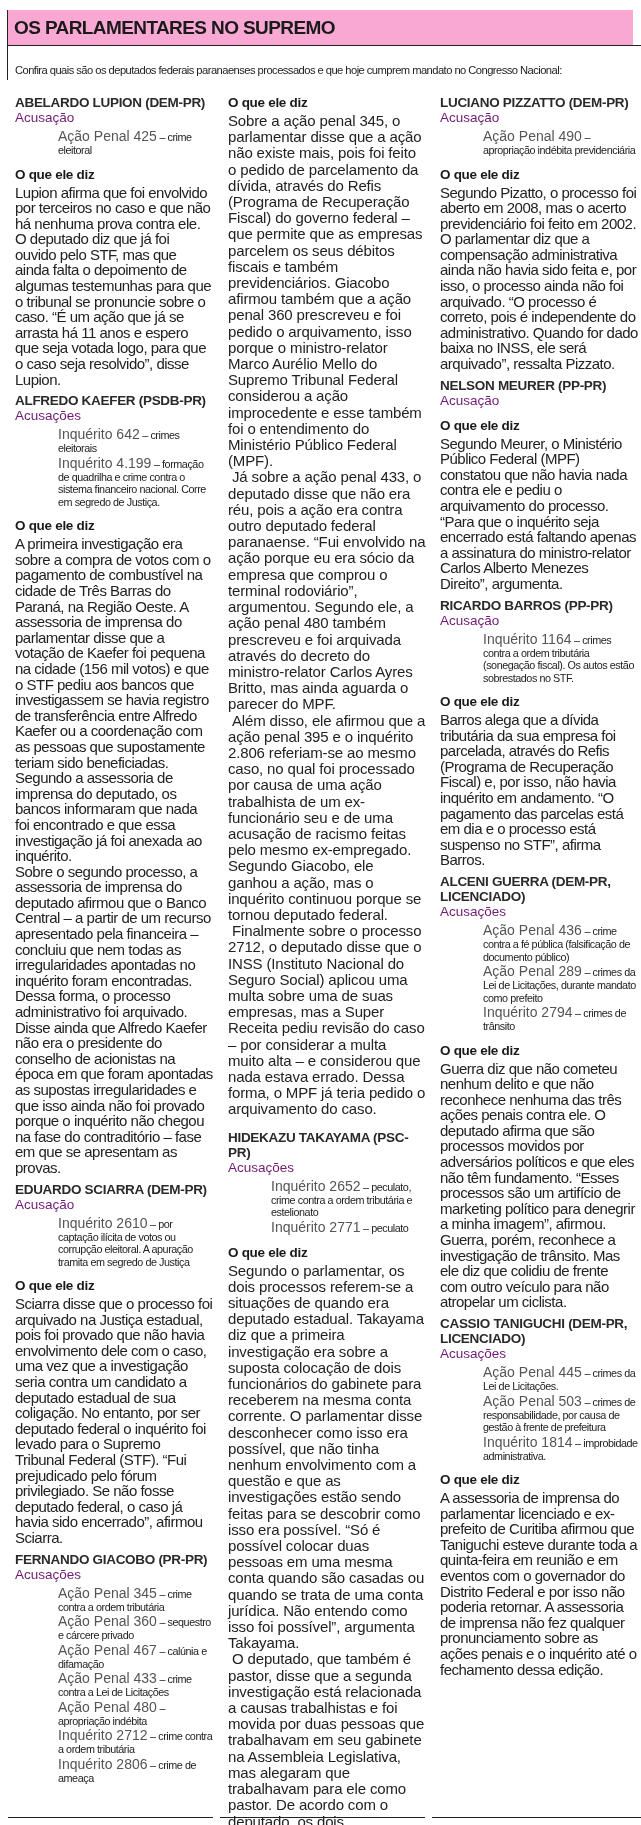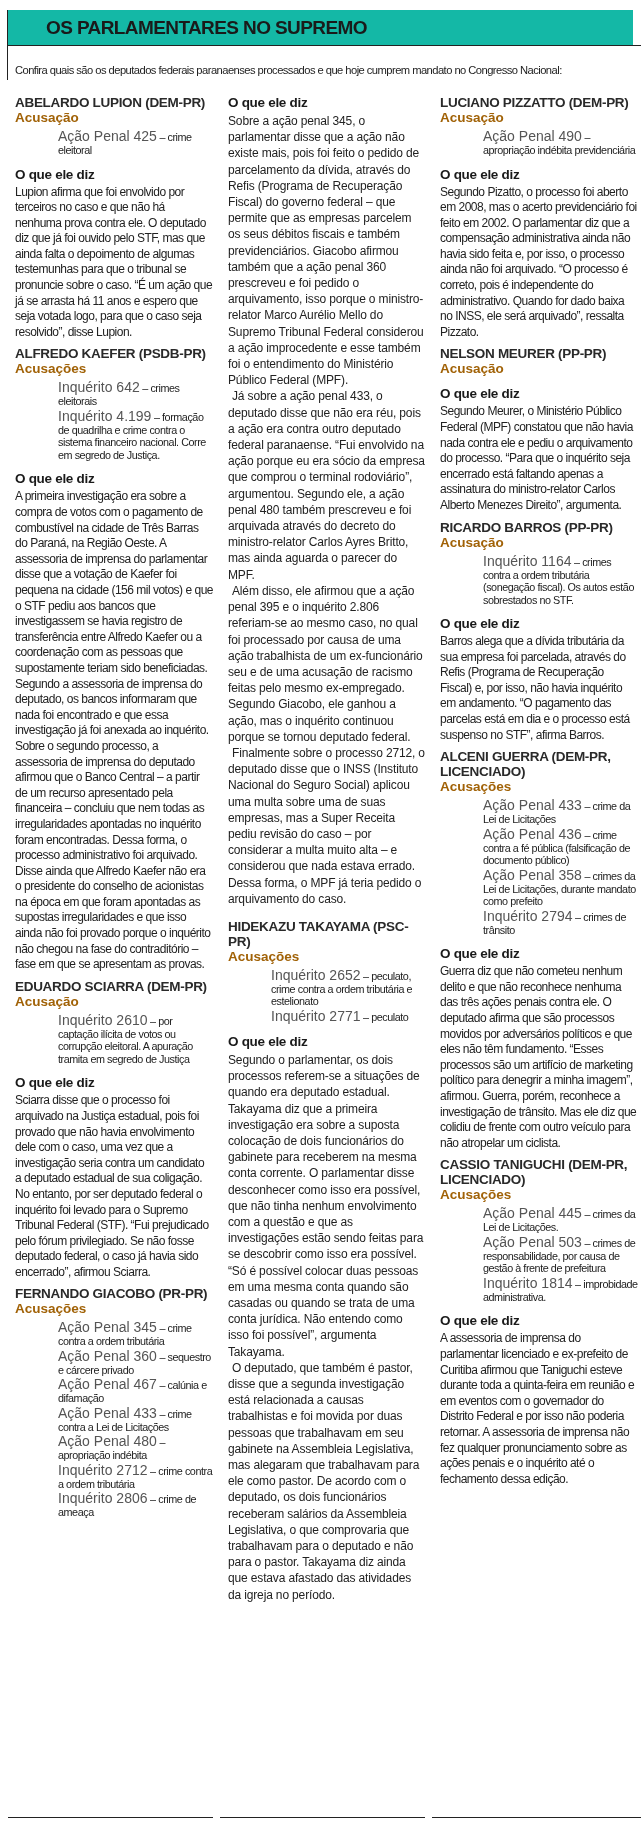--- a/index.html
+++ b/index.html
@@ -1,36 +1,36 @@
 <!DOCTYPE html>
 <html><head>
 <meta charset="utf-8">
 <style>
   html, body { margin: 0; padding: 0; background: #ffffff; }
   body { width: 641px; height: 1825px; position: relative; overflow: hidden;
          font-family: "Liberation Sans", sans-serif; color: #1a1a1a; }
   .left-rule { position: absolute; left: 7px; top: 10px; width: 1px; height: 70px; background: #222; }
-  .title-band { position: absolute; left: 8px; top: 10px; width: 625px; height: 36px; background: #14b8a6;
-                border-bottom: 1px solid #222; box-sizing: border-box; padding-left: 32px; }
+  .title-band { position: absolute; left: 8px; top: 10px; width: 625px; height: 36px; background: #f9a8d4;
+                border-bottom: 1px solid #222; box-sizing: border-box; }
   .title-band h1 { margin: 0; padding: 7px 0 0 6px; font-size: 19px; font-weight: bold; letter-spacing: -0.6px;
                    color: #1a1a1a; font-family: "Liberation Sans", sans-serif; }
   .title-ext { position: absolute; left: 470px; top: 45px; width: 171px; height: 1px; background: #222; }
   .intro { position: absolute; left: 15px; top: 64px; width: 625px; font-size: 11.2px; letter-spacing: -0.55px;
            color: #222; white-space: nowrap; }
   .col { position: absolute; top: 95px; width: 198px; }
   .col1 { left: 15px; }
   .col2 { left: 228px; }
   .col3 { left: 440px; }
   .entry { margin-bottom: 6px; }
   .name { font-size: 13.5px; font-weight: bold; color: #2a2a2a; line-height: 15px; letter-spacing: -0.3px; }
-  .acc-label { font-size: 13.5px; font-weight: bold; color: #a16207; line-height: 15px; margin-bottom: 3px; }
+  .acc-label { font-size: 13.5px; font-weight: normal; color: #701a75; line-height: 15px; margin-bottom: 3px; }
   .charge { font-size: 10.8px; line-height: 12.5px; color: #222; letter-spacing: -0.45px; margin-left: 43px; }
   .charge .code { font-size: 14px; color: #555; letter-spacing: 0; font-weight: normal; line-height: 16px; }
   .says-title { font-size: 13.5px; font-weight: bold; margin: 10px 0 3px 0; line-height: 15px; color: #1a1a1a; letter-spacing: -0.3px; }
-  .says-text { font-size: 12px; line-height: 15.6px; color: #222; letter-spacing: -0.5px; text-align: left; }
+  .says-text { font-size: 15px; line-height: 15.6px; color: #222; letter-spacing: -0.5px; text-align: left; }
   .says-text p { margin: 0; }
   .says-text p + p.gap { }
   .col2 .says-text { letter-spacing: -0.15px; line-height: 16.2px; }
   .bottom-rule { position: absolute; top: 1817px; height: 1px; background: #222; }
   .br1 { left: 8px; width: 205px; }
   .br2 { left: 220px; width: 205px; }
   .br3 { left: 432px; width: 209px; }
 </style>
 </head>
 <body>
@@ -129,23 +129,22 @@
       <div class="acc-label">Acusação</div>
       <div class="charge"><span class="code">Inquérito 1164</span><span> – crimes contra a ordem tributária (sonegação fiscal). Os autos estão sobrestados no STF.</span></div>
       <div class="says-title">O que ele diz</div>
       <div class="says-text">
         <p>Barros alega que a dívida tributária da sua empresa foi parcelada, através do Refis (Programa de Recuperação Fiscal) e, por isso, não havia inquérito em andamento. “O pagamento das parcelas está em dia e o processo está suspenso no STF”, afirma Barros.</p>
       </div>
     </div>
     <div class="entry">
       <div class="name">ALCENI GUERRA (DEM-PR, LICENCIADO)</div>
       <div class="acc-label">Acusações</div>
-      <div class="charge"><span class="code">Ação Penal 433</span><span> – crime da Lei de Licitações</span></div>
       <div class="charge"><span class="code">Ação Penal 436</span><span> – crime contra a fé pública (falsificação de documento público)</span></div>
-      <div class="charge"><span class="code">Ação Penal 358</span><span> – crimes da Lei de Licitações, durante mandato como prefeito</span></div>
+      <div class="charge"><span class="code">Ação Penal 289</span><span> – crimes da Lei de Licitações, durante mandato como prefeito</span></div>
       <div class="charge"><span class="code">Inquérito 2794</span><span> – crimes de trânsito</span></div>
       <div class="says-title">O que ele diz</div>
       <div class="says-text">
         <p>Guerra diz que não cometeu nenhum delito e que não reconhece nenhuma das três ações penais contra ele. O deputado afirma que são processos movidos por adversários políticos e que eles não têm fundamento. “Esses processos são um artifício de marketing político para denegrir a minha imagem”, afirmou. Guerra, porém, reconhece a investigação de trânsito. Mas ele diz que colidiu de frente com outro veículo para não atropelar um ciclista.</p>
       </div>
     </div>
     <div class="entry">
       <div class="name">CASSIO TANIGUCHI (DEM-PR, LICENCIADO)</div>
       <div class="acc-label">Acusações</div>
       <div class="charge"><span class="code">Ação Penal 445</span><span> – crimes da Lei de Licitações.</span></div>

